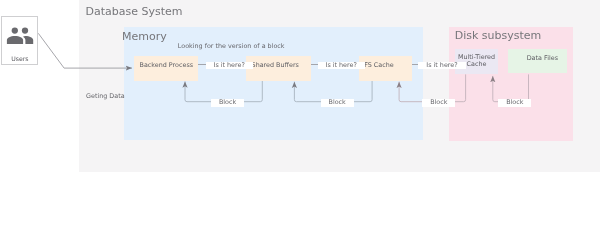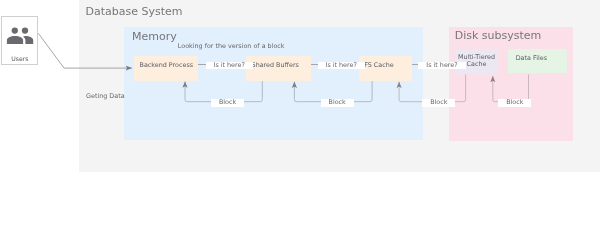--- a/index.html
+++ b/index.html
@@ -32,21 +32,21 @@
 </style>
 </head>
 <body>
 
 <div id="stage">
 
   <div class="region" style="left:79px;top:0;width:521px;height:172px;background:#f5f4f5;"></div>
   <div class="region-label" style="left:85.5px;top:8.4px;">Database System</div>
 
   <div class="region" style="left:124.1px;top:26.9px;width:298.9px;height:113.1px;background:#e2effc;"></div>
-  <div class="region-label" style="left:132px;top:33px;">Memory</div>
+  <div class="region-label" style="left:122px;top:33px;">Memory</div>
 
   <div class="region" style="left:449.3px;top:27.1px;width:123.6px;height:113.5px;background:#fbe0e9;"></div>
   <div class="region-label" style="left:454.7px;top:31.9px;">Disk subsystem</div>
 
   <svg class="wires" viewBox="0 0 600 172" width="600" height="172">
     <defs>
       <marker id="ah" markerWidth="8" markerHeight="8" refX="6.4" refY="4" orient="auto" markerUnits="userSpaceOnUse">
         <path d="M0,1.4 L6.4,4 L0,6.6 L1.5,4 Z" fill="#7a7a80"></path>
       </marker>
       <marker id="ahp" markerWidth="8" markerHeight="8" refX="6.4" refY="4" orient="auto" markerUnits="userSpaceOnUse">
@@ -76,21 +76,21 @@
   <div class="node" style="left:358.7px;top:56px;width:53.6px;height:25px;background:#fdeedd;">
     <div class="node-label" style="top:5.6px;padding-left:5.5px;">FS Cache</div>
   </div>
 
   <div class="node" style="left:455px;top:49px;width:43px;height:25.4px;background:#ebe8f3;">
     <div class="node-label" style="top:5.2px;padding-left:0;text-align:center;">Multi-Tiered</div>
     <div class="node-label" style="top:11.6px;padding-left:0;text-align:center;">Cache</div>
   </div>
 
   <div class="node" style="left:507.7px;top:49px;width:59.1px;height:24.4px;background:#e6f4e6;">
-    <div class="node-label" style="top:6.3px;padding-left:8px;">Data Files</div>
+    <div class="node-label" style="top:6.3px;padding-left:19px;">Data Files</div>
   </div>
 
   <div class="actor" style="left:1.2px;top:16.4px;width:37.3px;height:49.1px;">
     <svg width="37.3" height="49.1" viewBox="0 0 37.3 49.1" style="position:absolute;left:0;top:0;">
       <circle cx="12.8" cy="13.6" r="3.15" fill="#6a6a6e"></circle>
       <circle cx="23" cy="13.6" r="3.15" fill="#6a6a6e"></circle>
       <path d="M4.9,27.1 L4.9,23.1 C4.9,20.7 8.4,18.9 12.9,18.9 C17.5,18.9 21.1,20.7 21.1,23.1 L21.1,27.1 Z" fill="#6a6a6e"></path>
       <path d="M23.4,27.1 L23.4,23.1 C23.4,21.8 22.5,20.6 21.0,19.7 C21.7,19.2 22.5,18.9 23.4,18.9 C27.6,18.9 31.2,20.7 31.2,23.1 L31.2,27.1 Z" fill="#6a6a6e"></path>
     </svg>
     <div class="actor-label" style="top:37.4px;">Users</div>

